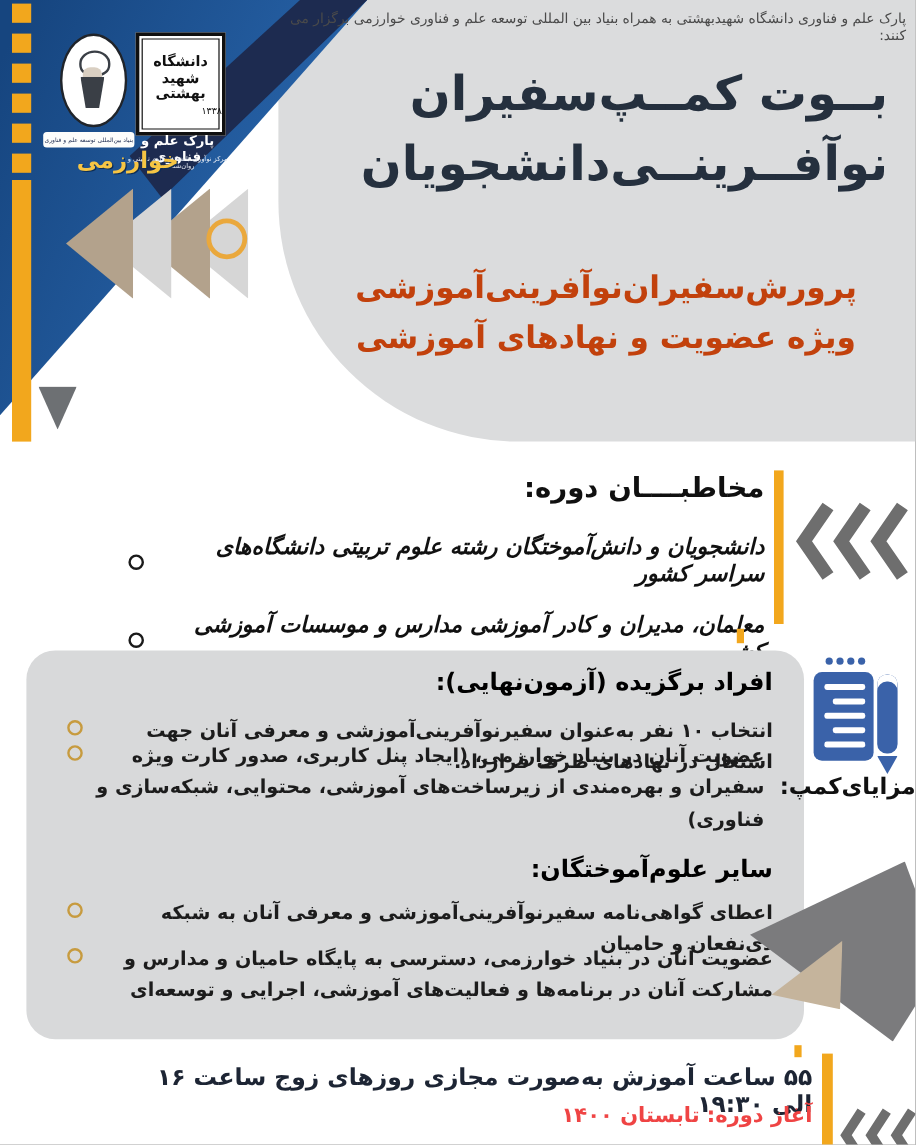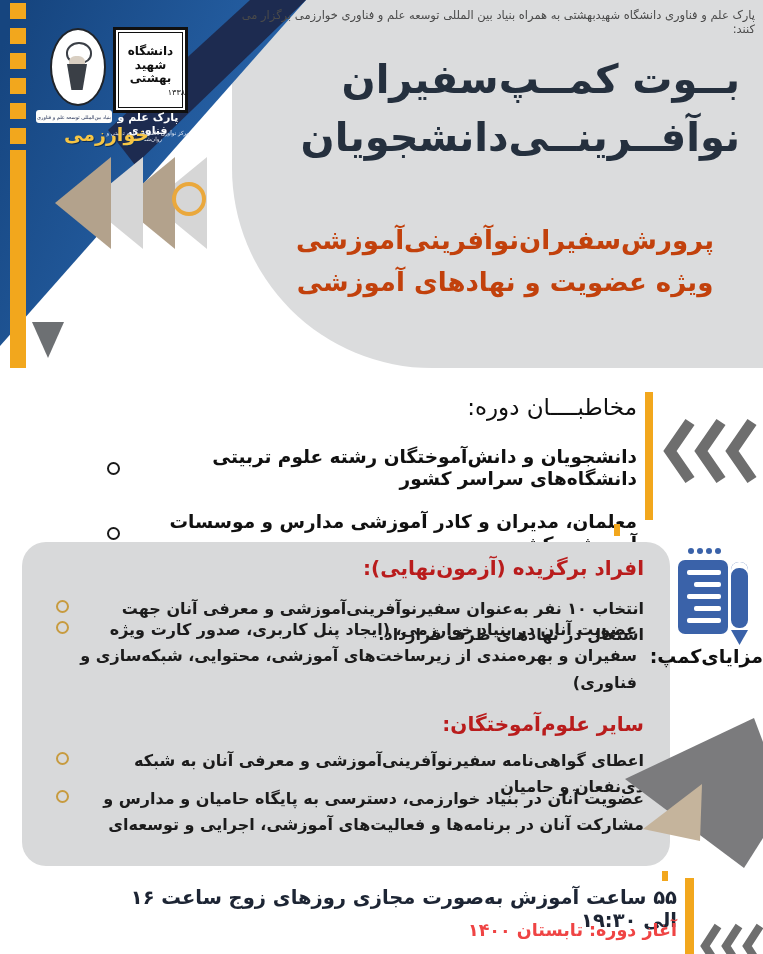--- a/index.html
+++ b/index.html
@@ -56,32 +56,32 @@
     font-size:19px;z-index:8;text-shadow:1px 1px 0 #0d2c55;margin-left:28px;}
   
   .organizer{right:8px;top:8px;width:520px;font-size:11.5px;color:#4a4a4a;text-align:right;direction:rtl;}
   .title{right:23px;top:50px;width:480px;text-align:right;direction:rtl;
     font-size:40px;font-weight:900;color:#25303e;line-height:1.45;z-index:2;}
   .subtitle{right:23px;top:220px;width:470px;text-align:center;direction:rtl;
     font-size:26px;font-weight:700;color:#c2410c;line-height:1.6;z-index:2;}
   
   .aud-bar{left:645px;top:392px;width:8px;height:128px;background:#f2a71d;}
   .aud-head{right:126px;top:394px;width:400px;text-align:right;direction:rtl;
-    font-size:23px;font-weight:400;color:#101010;}
+    font-size:23px;font-weight:700;color:#101010;}
   .aud-row{right:126px;width:530px;display:flex;flex-direction:row-reverse;align-items:center;
     gap:8px;direction:rtl;}
   .aud-row .ring{flex:0 0 auto;width:9px;height:9px;border:2px solid #1a1a1a;border-radius:50%;}
-  .aud-row .txt{font-size:18.5px;font-weight:800;color:#111;text-align:right;line-height:1.2;}
+  .aud-row .txt{font-size:18.5px;font-weight:800;color:#111;text-align:right;line-height:1.2;font-style:italic;}
   .aud-1{top:446px;} .aud-2{top:511px;}
   .chev{stroke:#6e6e6e;stroke-width:11;fill:none;}
   .chev-sm{stroke:#6e6e6e;stroke-width:8;fill:none;}
   
   .box{left:22px;top:542px;width:648px;height:324px;background:#d8d9da;border-radius:24px;}
   .box-head{right:119px;width:520px;text-align:right;direction:rtl;
-    font-size:20px;font-weight:900;color:#b91c1c;}
+    font-size:20px;font-weight:900;color:#000000;}
   .bh1{top:556px;} .bh2{top:712px;}
   .box-row{right:119px;width:588px;display:flex;flex-direction:row-reverse;align-items:flex-start;
     gap:8px;direction:rtl;}
   .box-row .gring{flex:0 0 auto;margin-top:4px;width:9px;height:9px;border:2px solid #c79b3f;border-radius:50%;}
   .box-row .txt{font-size:16px;font-weight:700;color:#1c1c1c;text-align:right;line-height:1.65;}
   .br1{top:596px;} .br2{top:617px;} .br3{top:748px;} .br4{top:786px;gap:16px;}
   
   .dot{top:548px;width:6px;height:6px;border-radius:50%;background:#3a62a9;}
   .doc{left:678px;top:560px;width:50px;height:74px;background:#3a62a9;border-radius:7px;}
   .doc .bar{position:absolute;right:7px;height:5px;border-radius:2px;background:#fff;}

